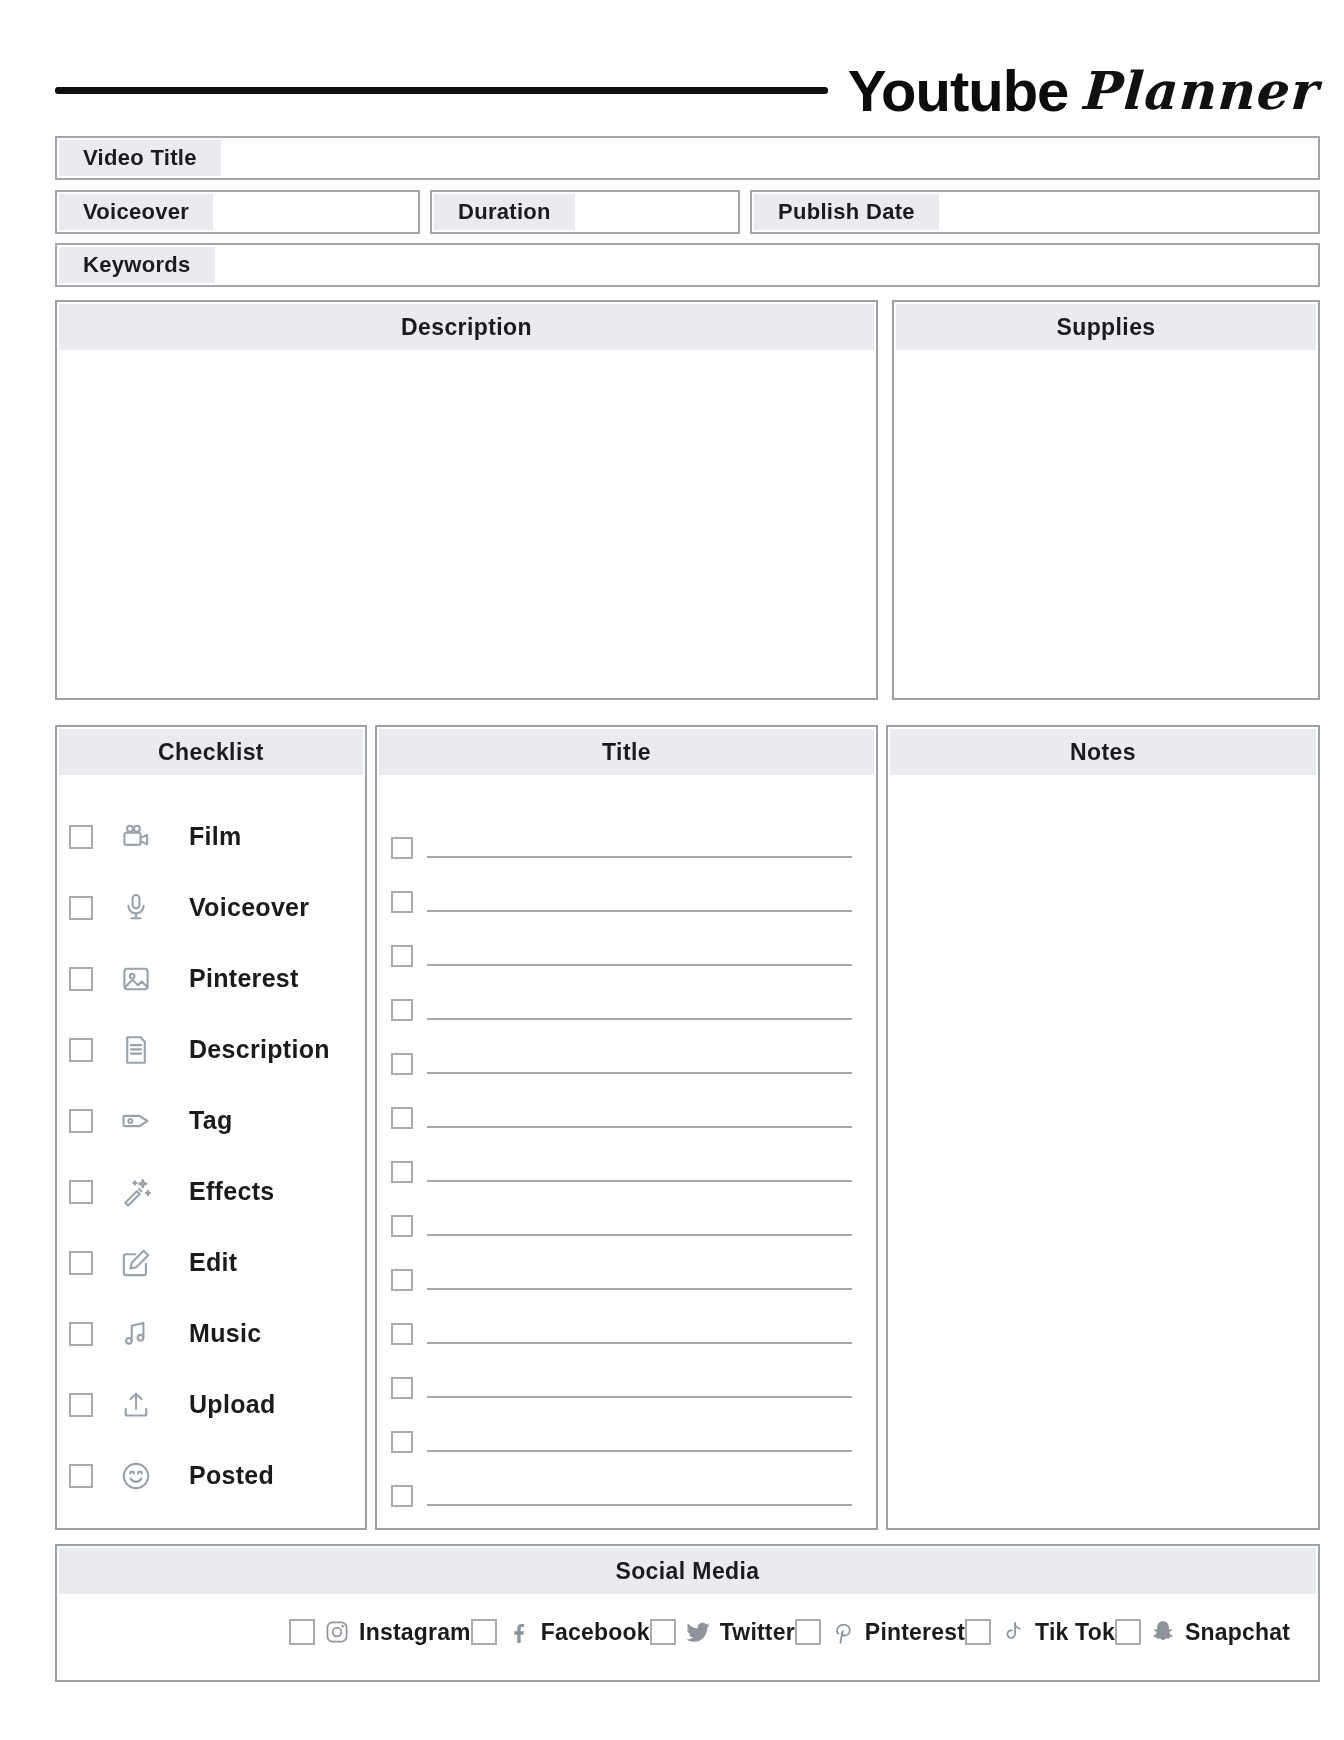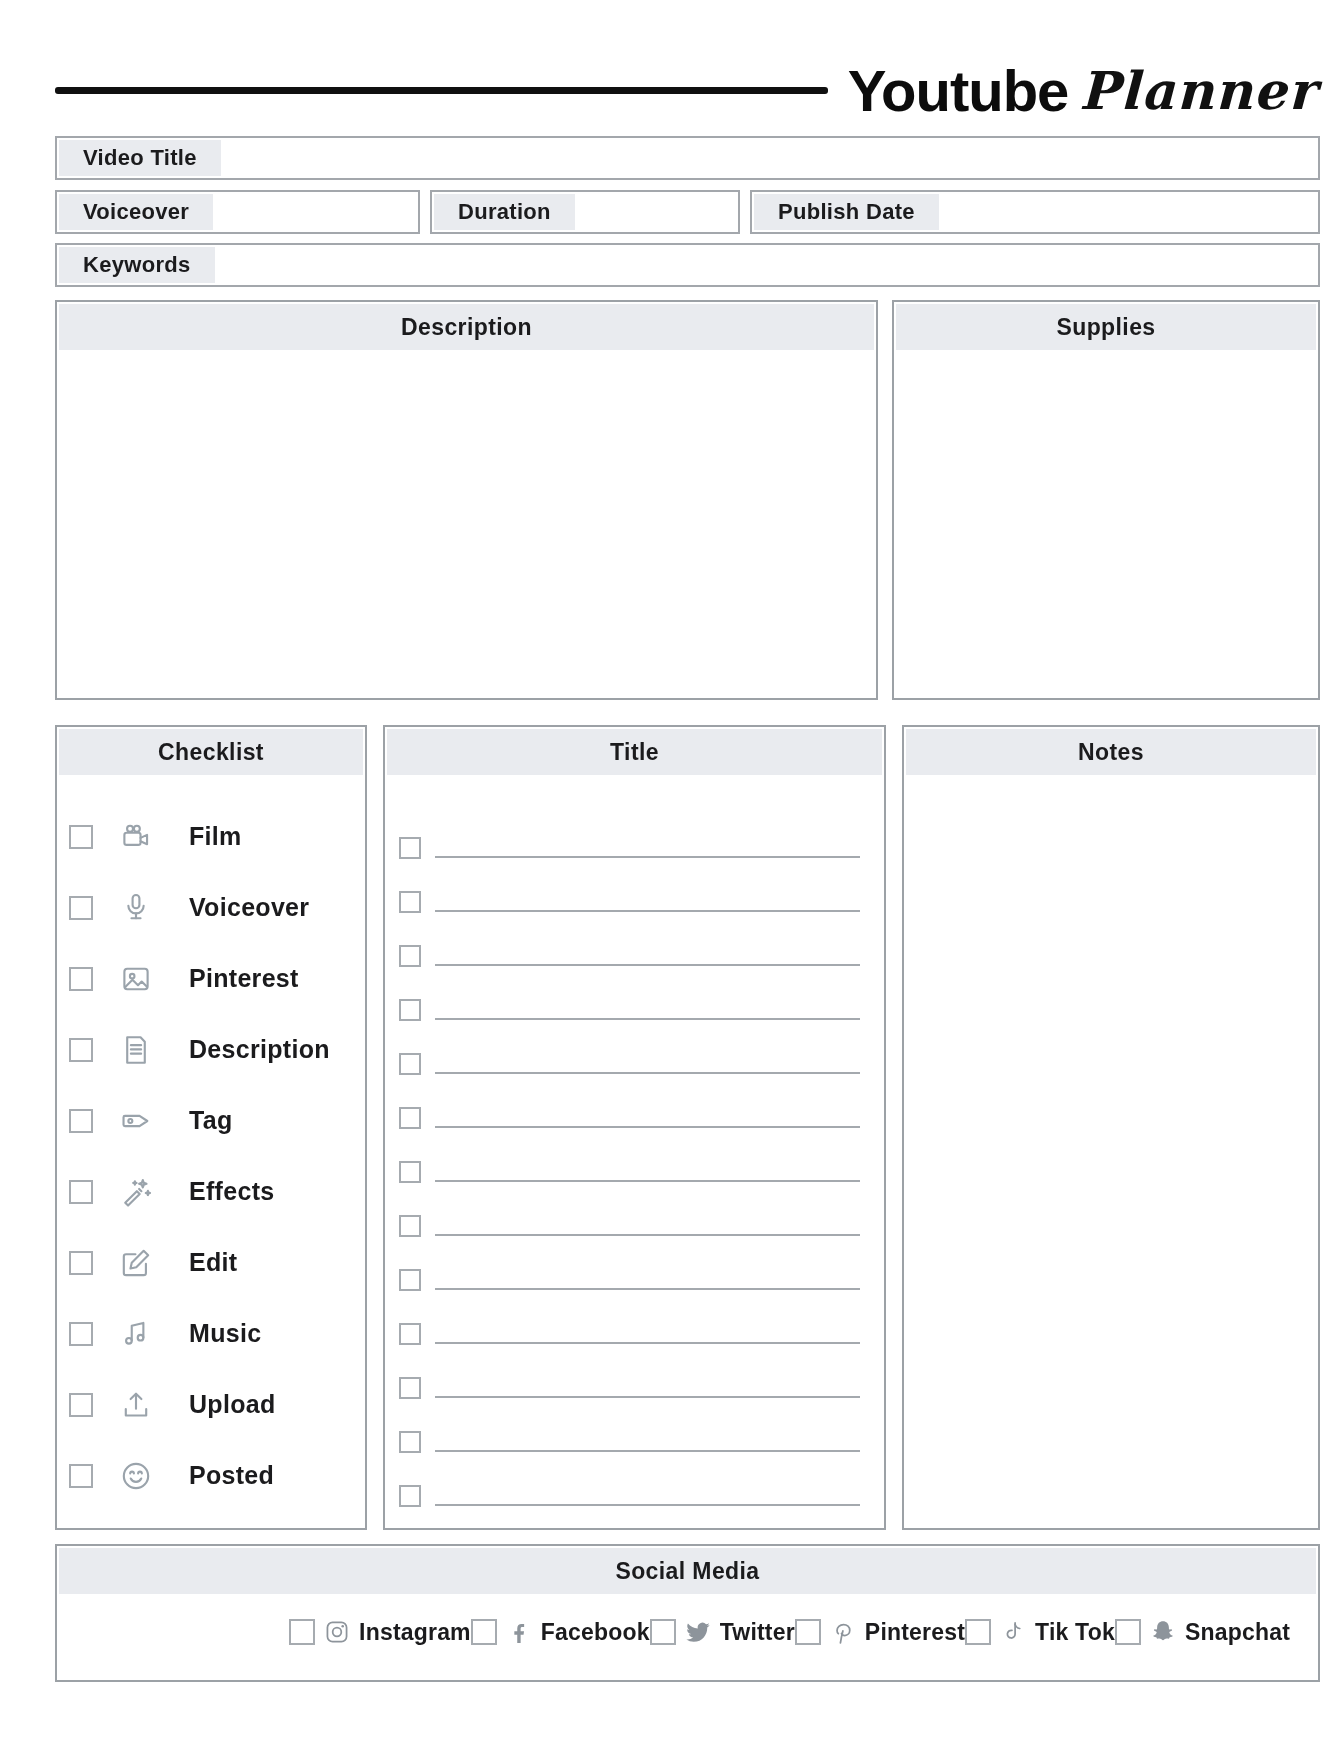--- a/index.html
+++ b/index.html
@@ -23,21 +23,21 @@
   .row-keywords{margin-bottom:13px;}
 
   
   .panel{border:2px solid #9ca1a6;background:#fff;box-sizing:border-box;display:flex;flex-direction:column;}
   .panel-band{background:#e9ebef;height:46px;margin:2px 2px 0 2px;display:flex;align-items:center;justify-content:center;font-size:23px;font-weight:700;letter-spacing:.4px;}
   .panel-body{flex:1;}
 
   .desc-row{display:grid;grid-template-columns:823px 1fr;gap:14px;margin-bottom:25px;}
   .desc-row .panel{height:400px;}
 
-  .mid-row{display:grid;grid-template-columns:312px 503px 1fr;gap:16px 16px;margin-bottom:14px;}
+  .mid-row{display:grid;grid-template-columns:312px 503px 1fr;gap:16px 8px;margin-bottom:14px;}
   .mid-row .panel{height:805px;}
 
   
   .checklist-body{padding-top:26px;}
   .check-item{display:flex;align-items:center;height:71px;padding-left:12px;}
   .checkbox{display:inline-block;width:24px;height:24px;border:2px solid #a6abb0;background:#fff;box-sizing:border-box;flex:none;}
   .check-item .item-icon{margin-left:24px;width:38px;display:flex;justify-content:center;flex:none;color:#9aa3ab;}
   .check-item .item-icon svg{width:34px;height:34px;}
   .check-item .item-label{margin-left:34px;font-size:25px;font-weight:700;letter-spacing:.3px;}
 

